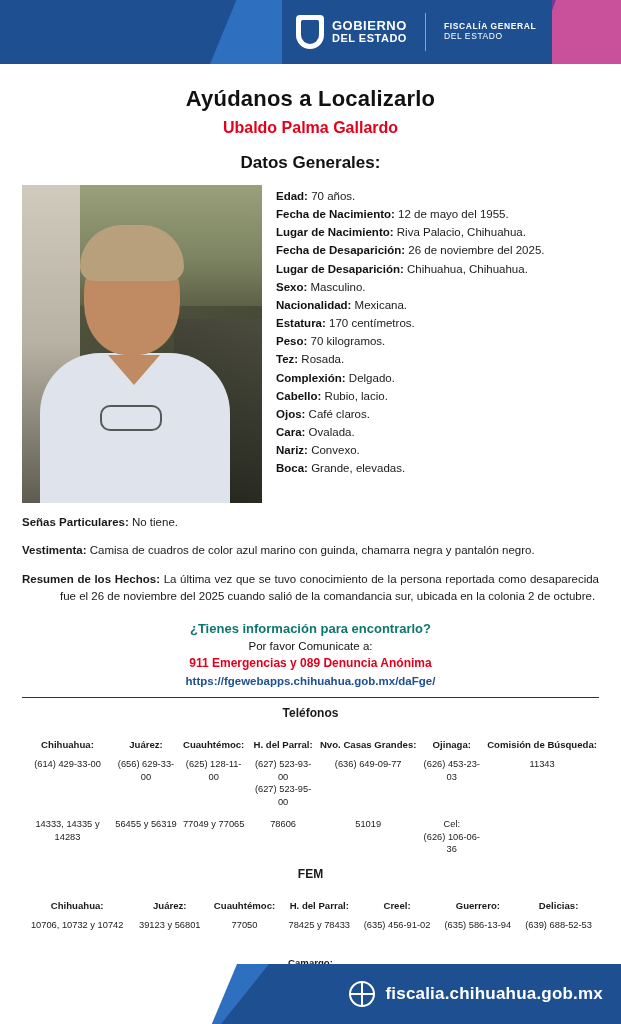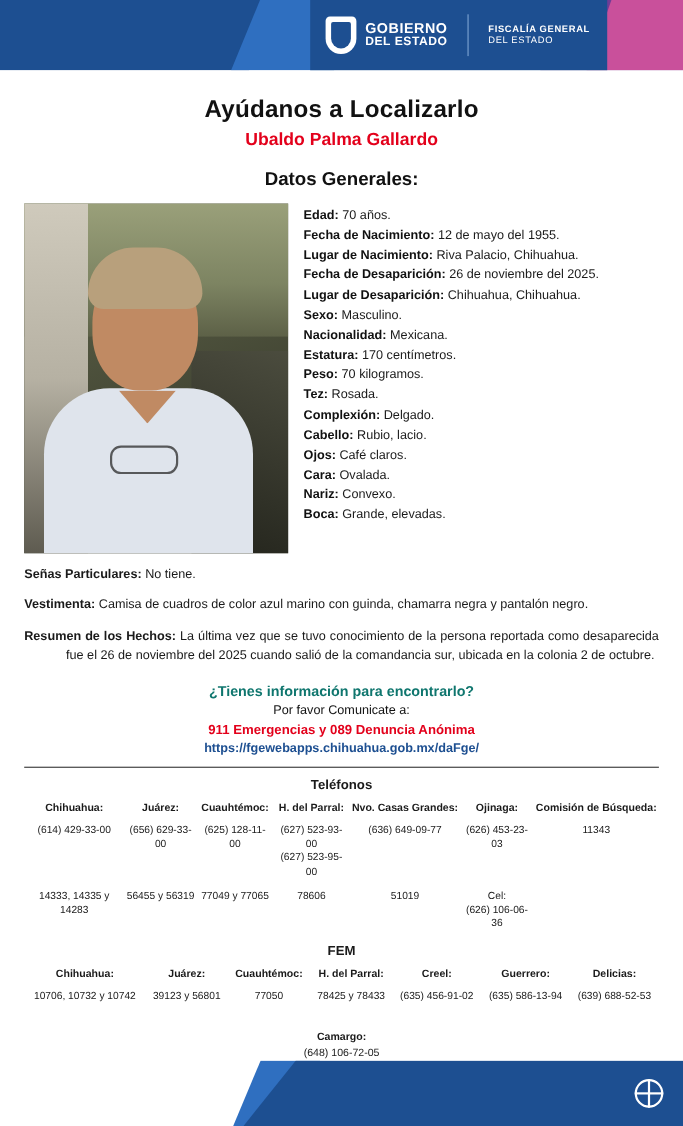--- a/index.html
+++ b/index.html
@@ -214,21 +214,21 @@
   .tel-title {
     text-align: center;
     font-size: 12px;
     font-weight: bold;
     margin-top: 8px;
   }
   table.phones {
     width: 100%;
     border-collapse: collapse;
     font-size: 9.3px;
-    margin-top: 6px;
+    margin-top: 16px;
   }
   table.phones th {
     font-weight: bold;
     font-size: 9.6px;
     padding: 3px 2px;
     text-align: center;
     white-space: nowrap;
   }
   table.phones td {
     padding: 5px 2px;
@@ -452,14 +452,15 @@
   <div class="camargo">
     <div class="b">Camargo:</div>
     <div>(648) 106-72-05</div>
   </div>
 </div>
 
 <div class="footer">
   <div class="ftr-blue2"></div>
   <div class="ftr-blue">
     <div class="globe"></div>
+    <div class="ftr-url">fiscalia.chihuahua.gob.mx</div>
   </div>
 </div>
 
 </body></html>

